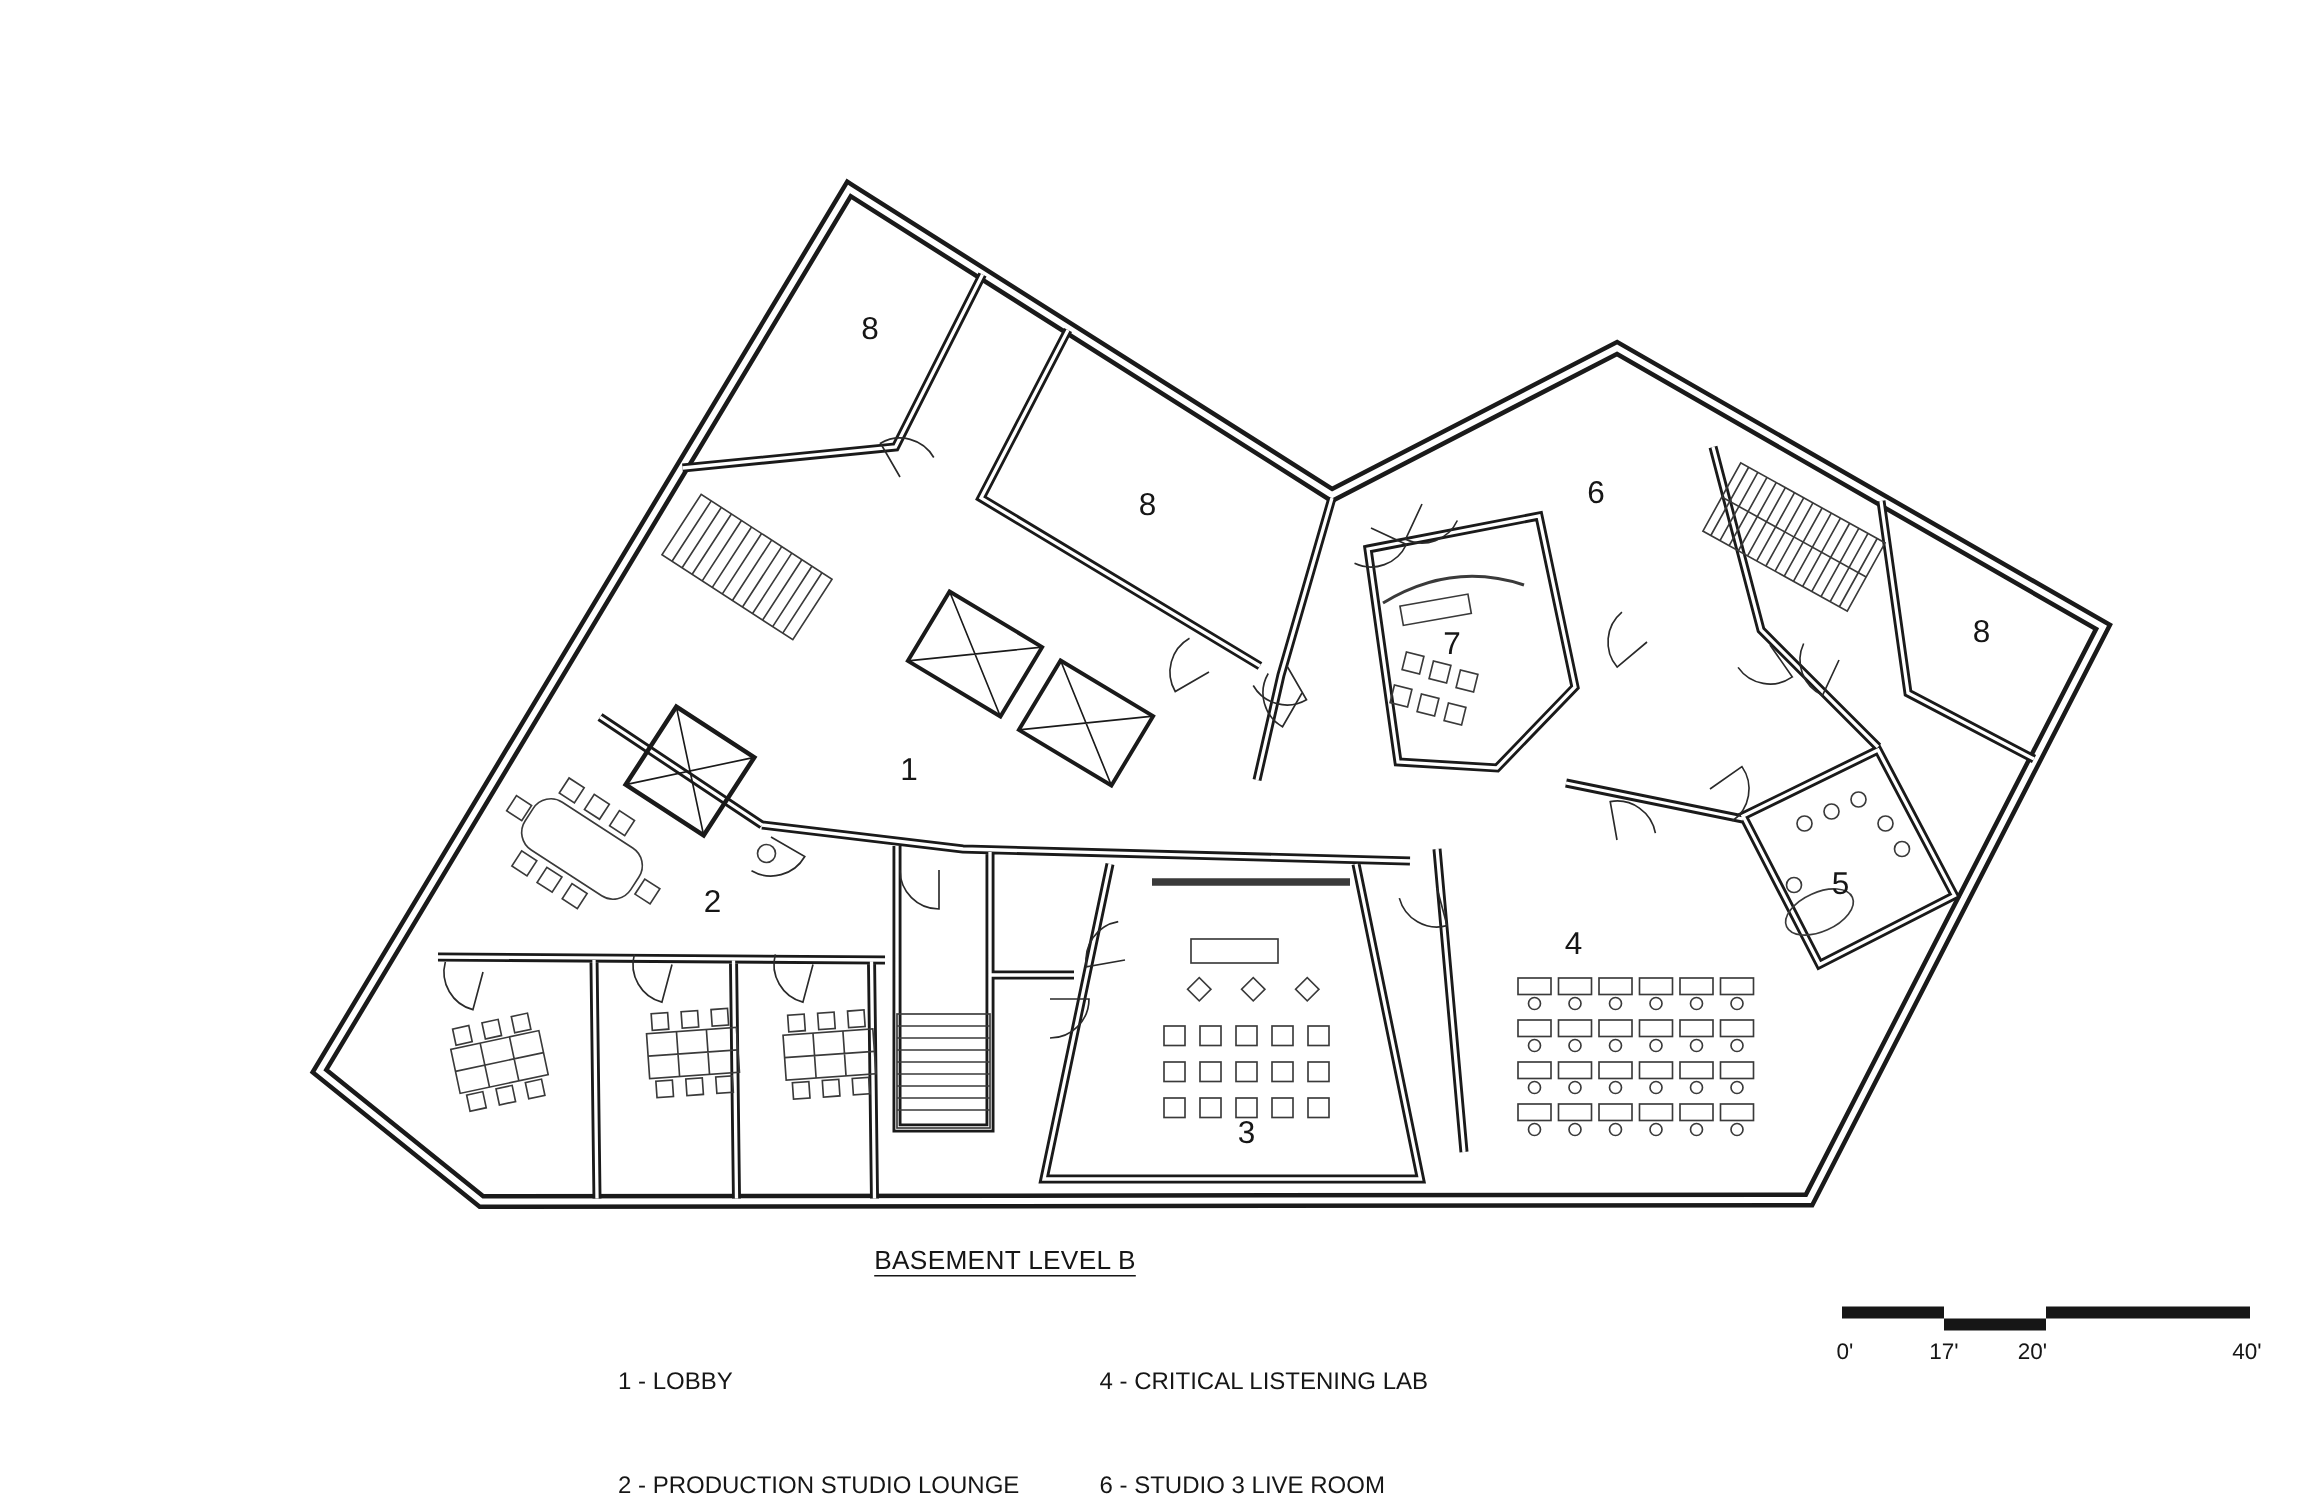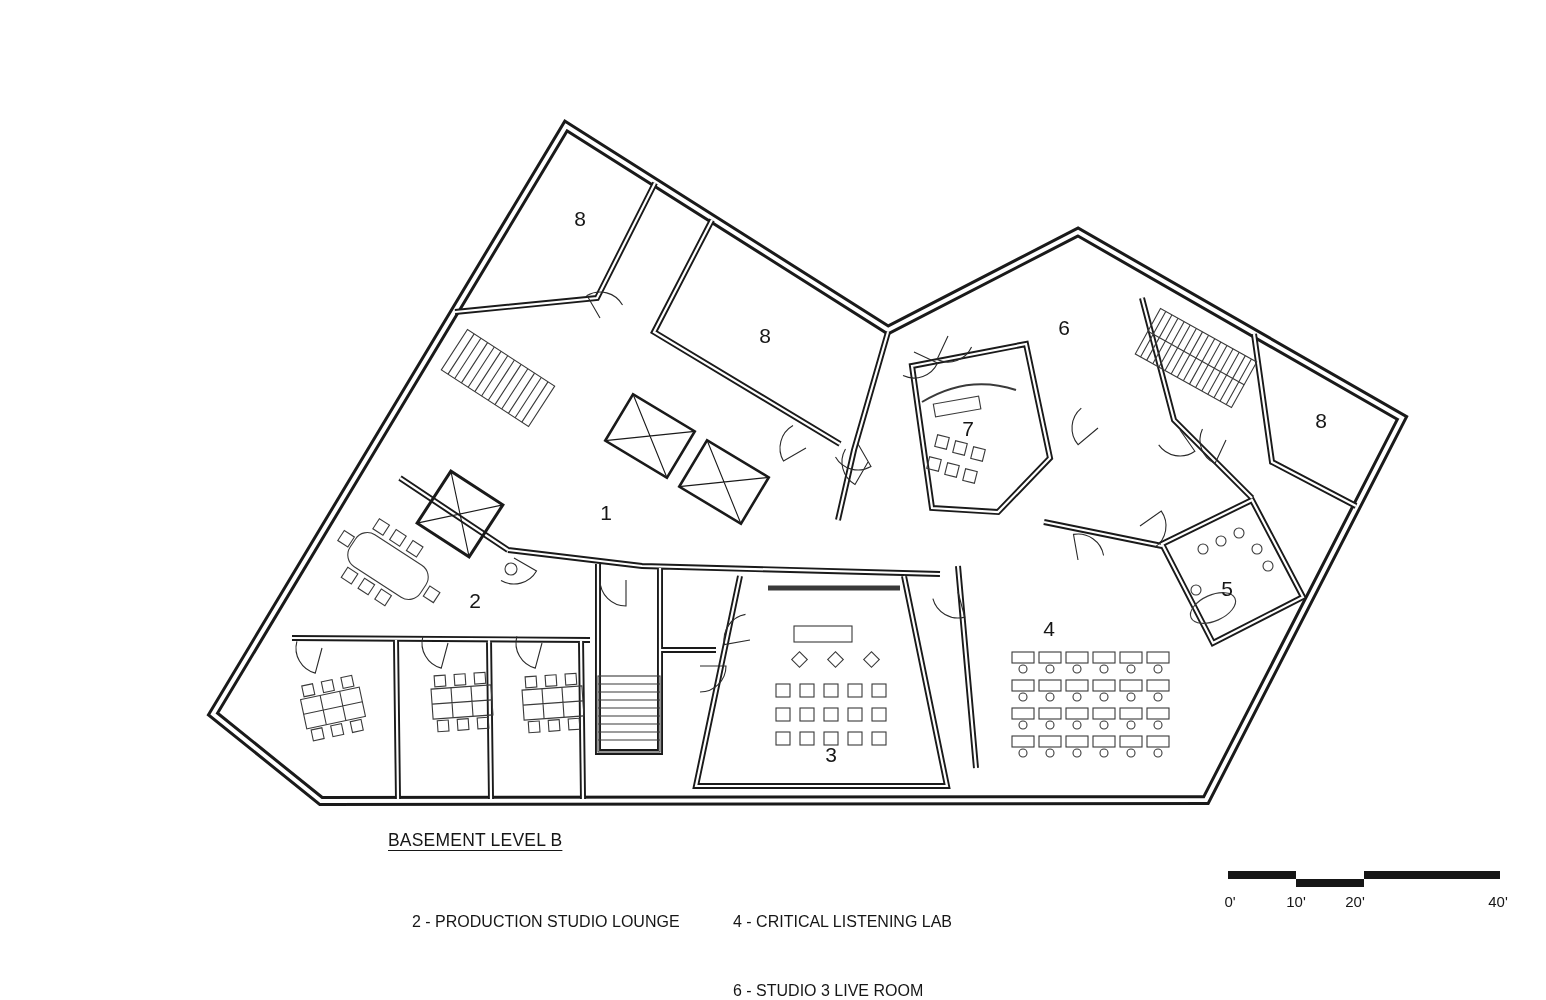--- a/index.html
+++ b/index.html
@@ -12,20 +12,21 @@
   .plan-svg{position:absolute;left:0;top:0;}
   svg text.room-num{
     font-family:"Liberation Sans", sans-serif;
     font-size:21px;fill:#161616;text-anchor:middle;
   }
   .legend{position:absolute;left:388px;top:830px;}
   .legend-title{
     font-size:17.5px;letter-spacing:.2px;
     text-decoration:underline;text-underline-offset:4px;
     margin-bottom:13px;
+    text-align:center;
   }
   .legend-cols{display:flex;margin-left:24px;}
   .legend-col{font-size:16px;line-height:23px;white-space:pre;}
   .legend-col.first{width:321px;}
   .scalebar{position:absolute;left:1228px;top:871px;width:272px;height:40px;}
   .sb-seg{position:absolute;background:#161616;height:8px;}
   .sb-seg.s1{left:0;top:0;width:68px;}
   .sb-seg.s2{left:68px;top:8px;width:68px;}
   .sb-seg.s3{left:136px;top:0;width:136px;}
   .sb-label{position:absolute;top:22px;font-size:15px;transform:translateX(-50%);}
@@ -258,34 +259,35 @@
     <text class="room-num" x="475" y="608">2</text>
     <text class="room-num" x="1049" y="636">4</text>
     <text class="room-num" x="831" y="762">3</text>
   </g>
 </svg>
 
 <div class="legend">
   <div class="legend-title">BASEMENT LEVEL B</div>
   <div class="legend-cols">
     <div class="legend-col first">
+      <div>1 - LOBBY</div>
       <div>2 - PRODUCTION STUDIO LOUNGE</div>
       
       
     </div>
     <div class="legend-col">
       <div>4 - CRITICAL LISTENING LAB</div>
       <div>6 - STUDIO 3 LIVE ROOM</div>
       
       
     </div>
   </div>
 </div>
 
 <div class="scalebar">
   <div class="sb-seg s1"></div>
   <div class="sb-seg s2"></div>
   <div class="sb-seg s3"></div>
   <span class="sb-label l0">0'</span>
-  <span class="sb-label l1">10'</span>
+  <span class="sb-label l1">17'</span>
   <span class="sb-label l2">20'</span>
   <span class="sb-label l3">40'</span>
 </div>
 
 </body></html>

